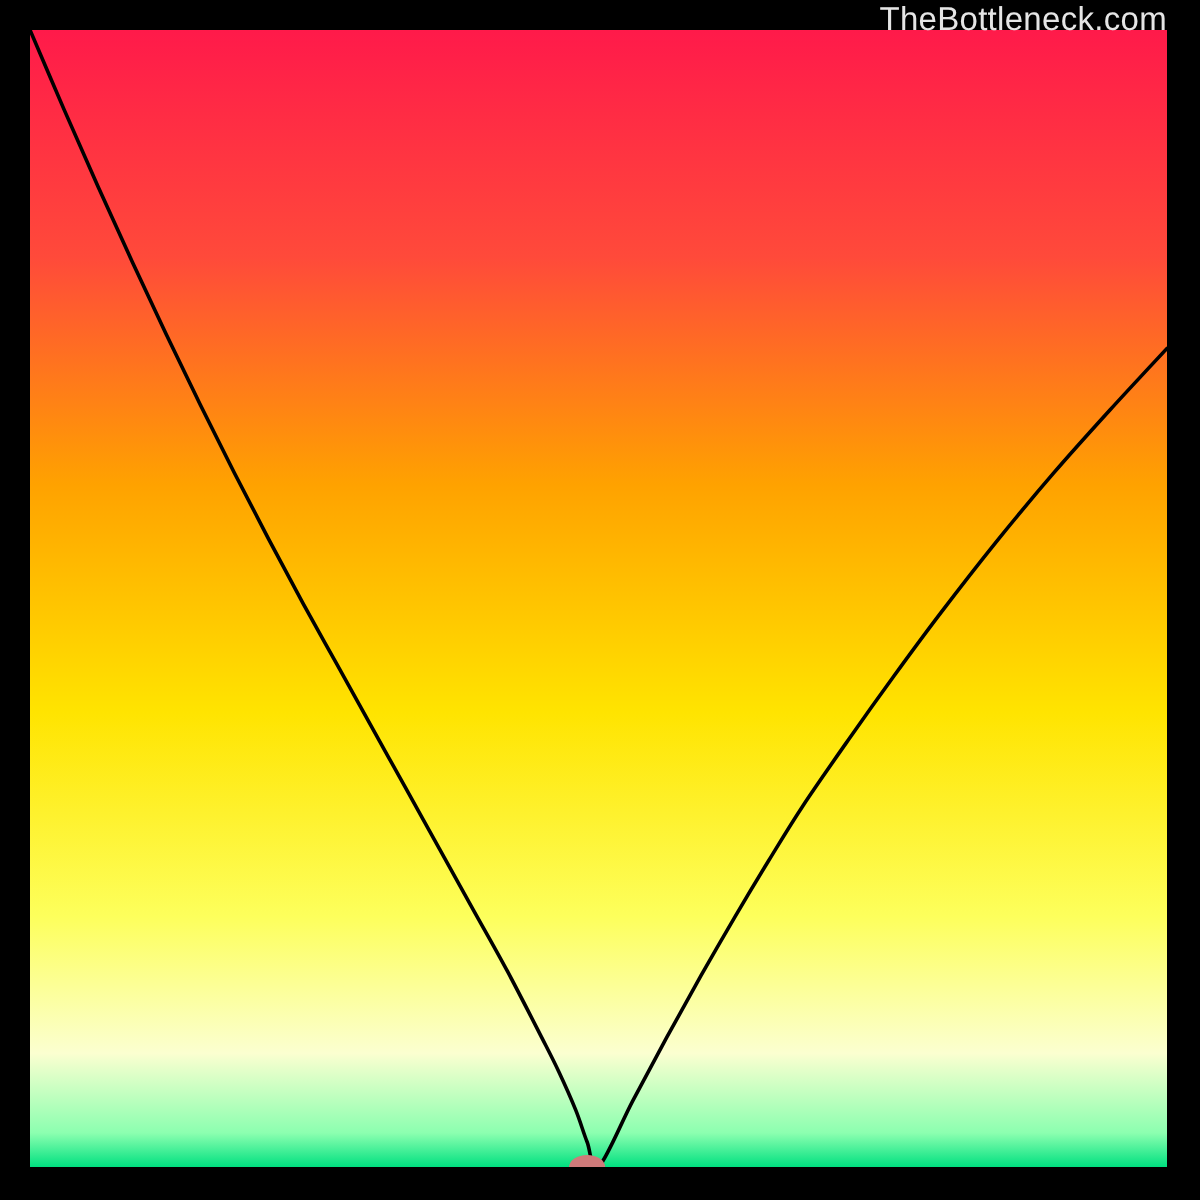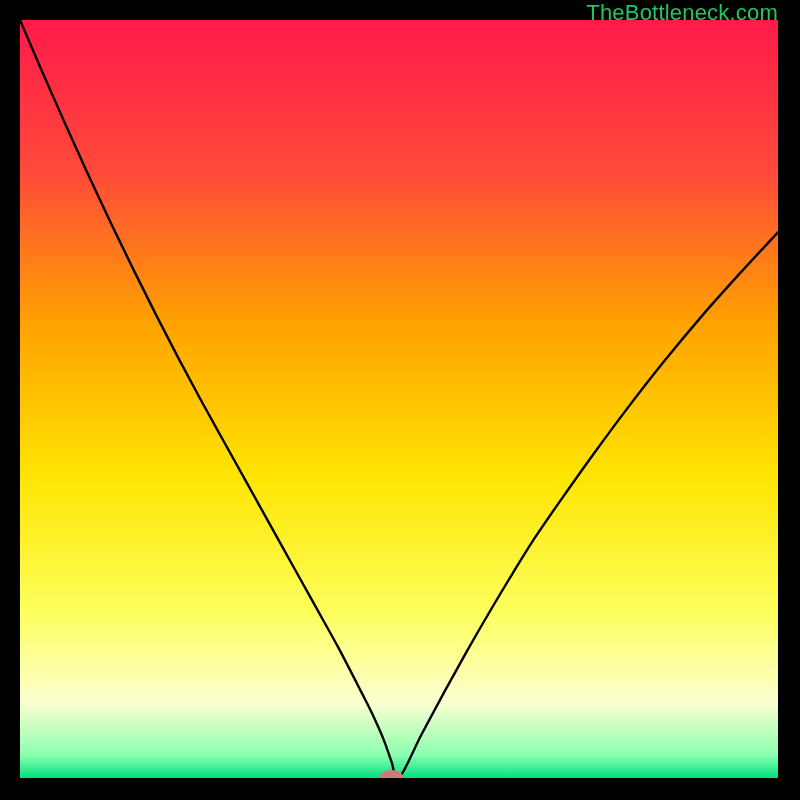--- a/index.html
+++ b/index.html
@@ -23,21 +23,21 @@
     position: absolute;
     left: 0;
     top: 0;
     width: 758px;
     height: 758px;
   }
   .watermark {
     position: absolute;
     top: 0px;
     right: 22px;
-    color: #22c55e;
+    color: #e5e5e5;
     font-size: 22px;
     font-weight: 500;
     letter-spacing: 0.2px;
     z-index: 10;
   }
   svg {
     display: block;
   }
 </style>
 </head>

